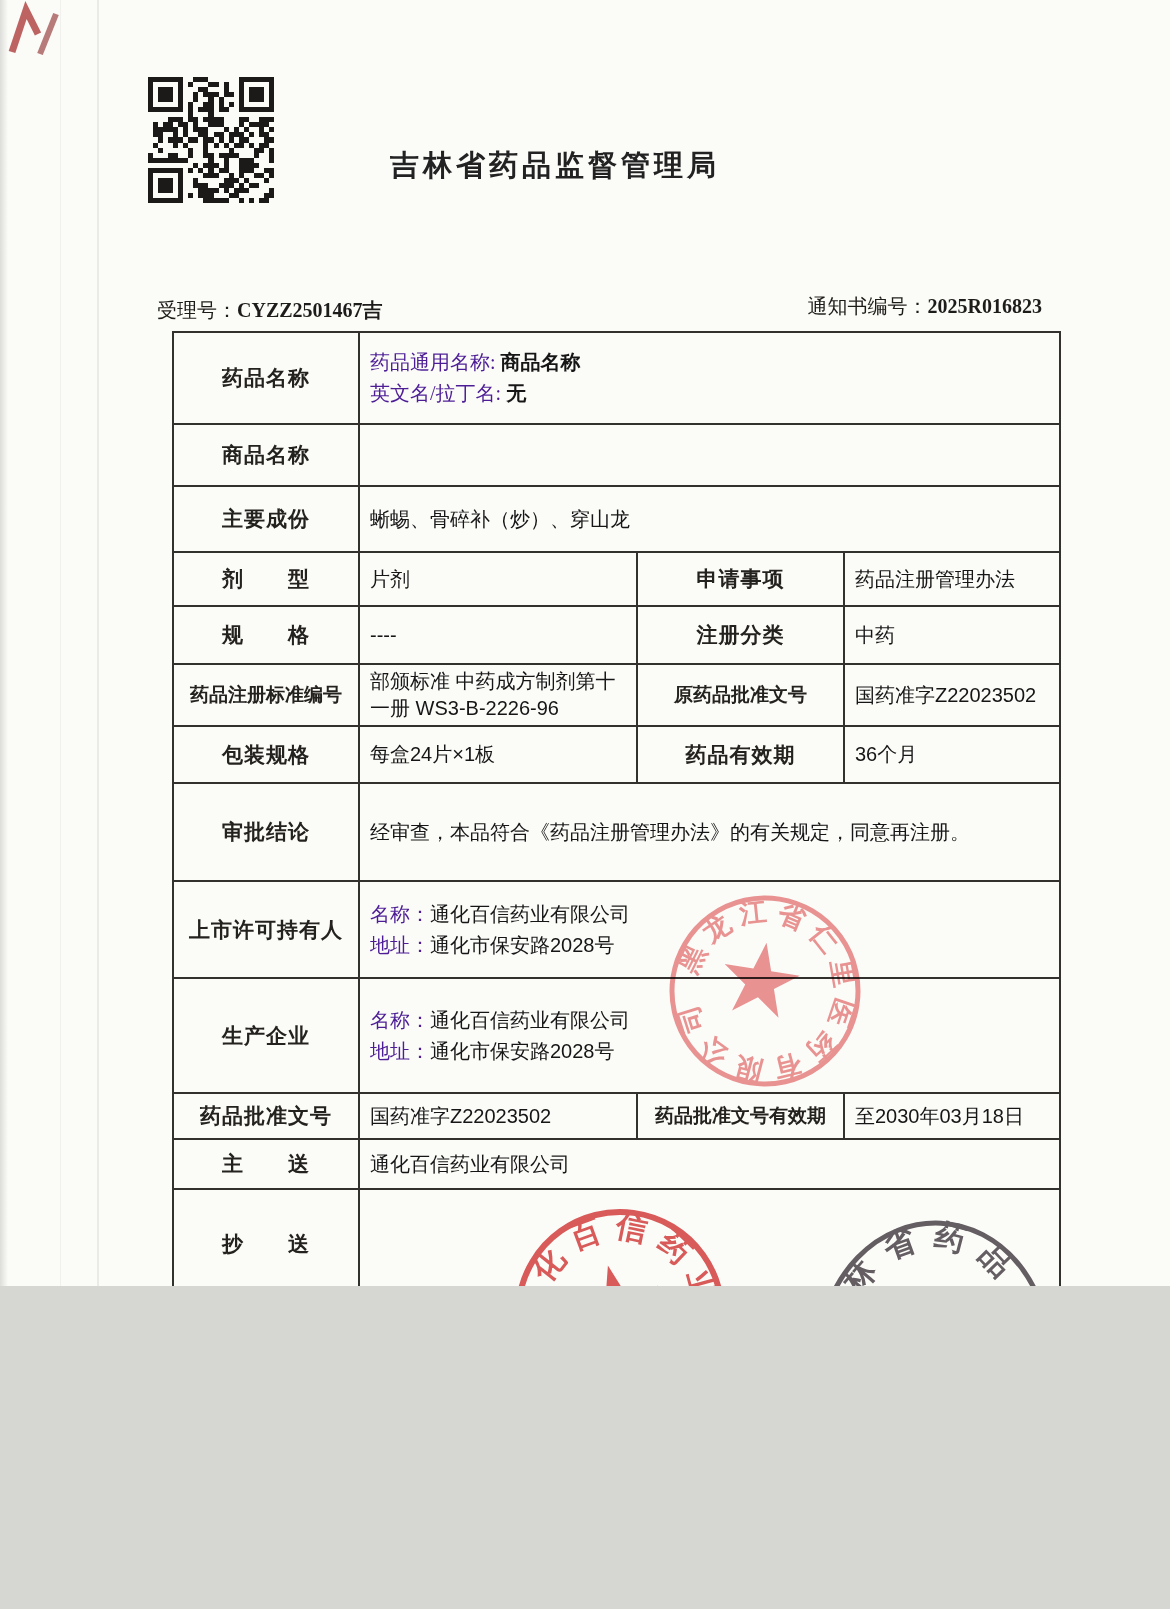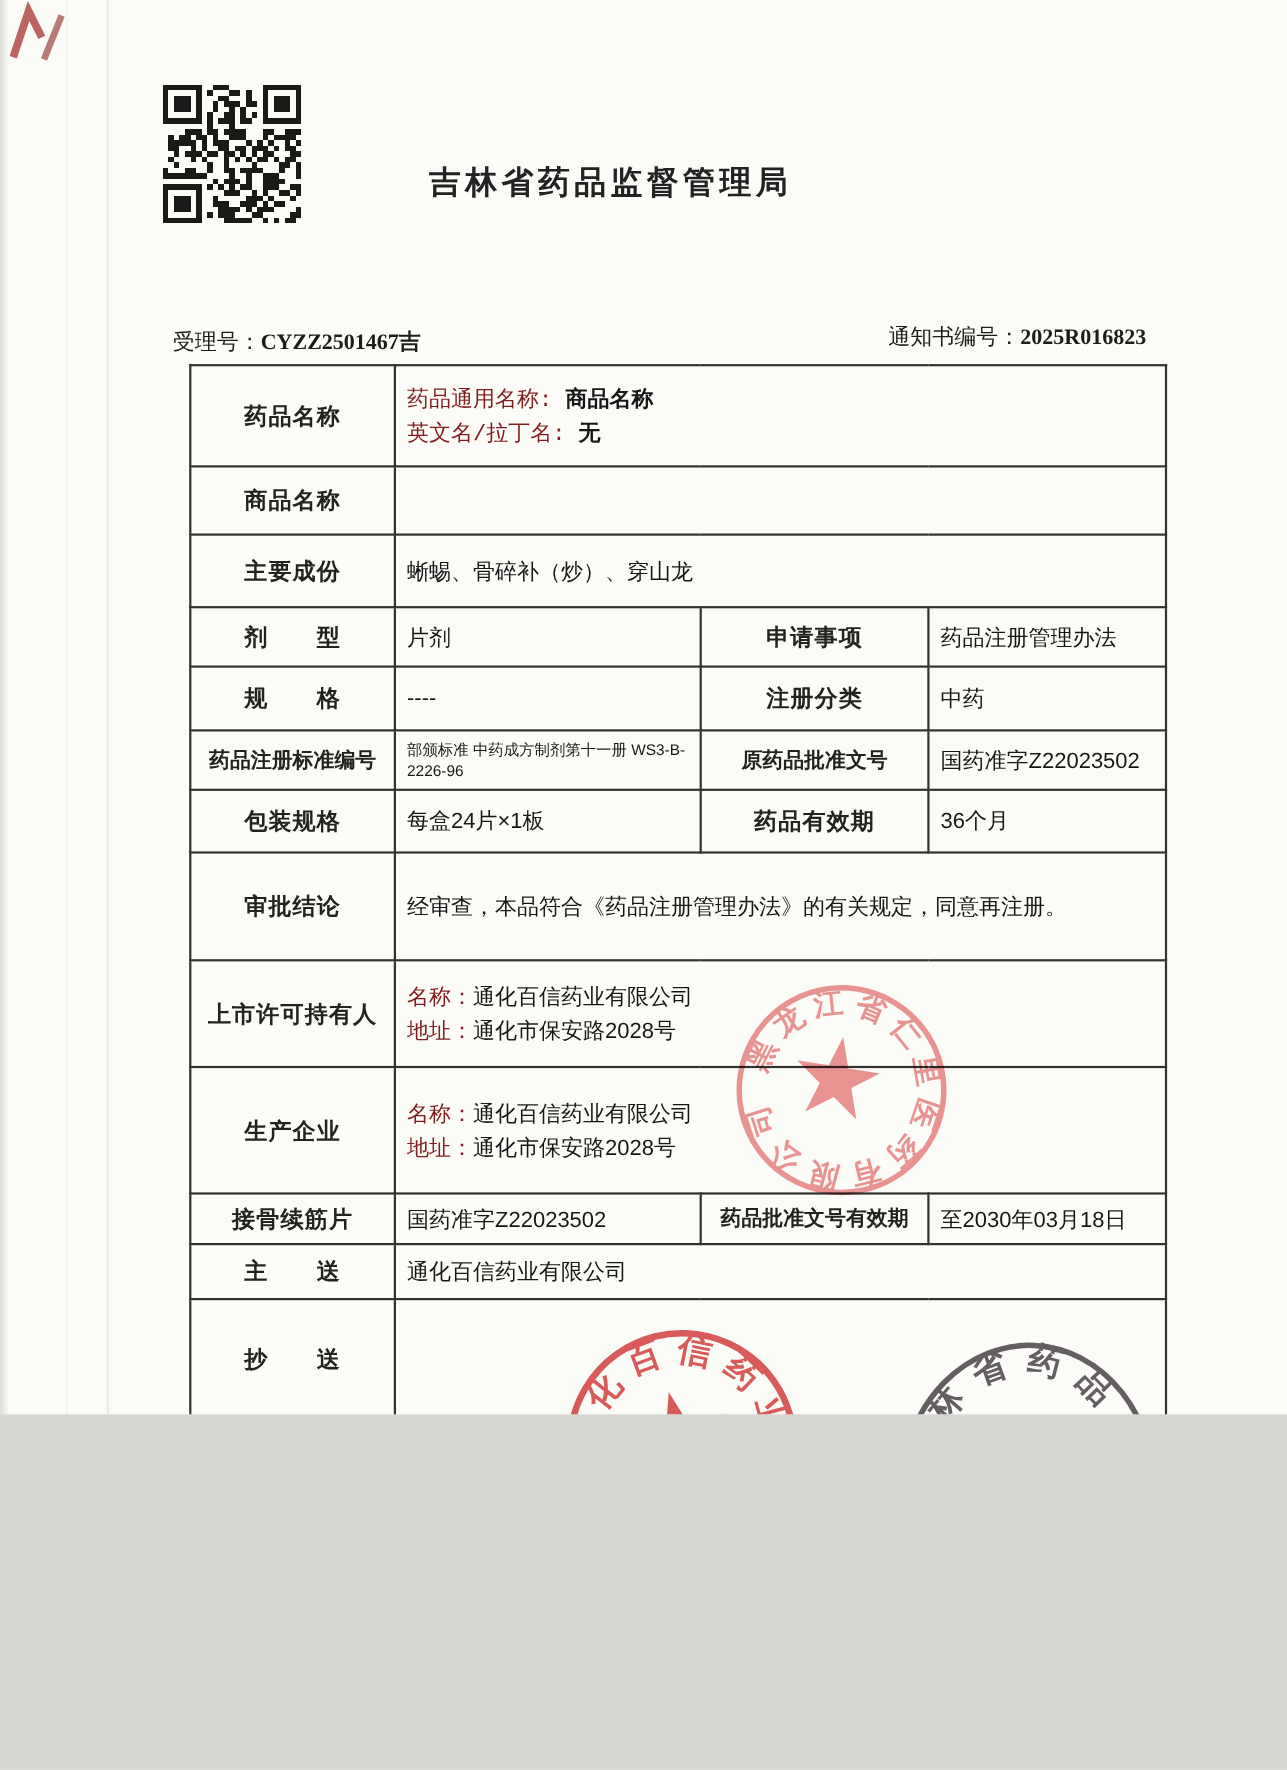--- a/index.html
+++ b/index.html
@@ -41,23 +41,23 @@
   }
   td.lbl{
     text-align:center;font-weight:700;font-size:21px;color:#24221f;
     padding:3px 4px;letter-spacing:1px;
   }
   td.lbl.sm{font-size:19px;letter-spacing:0;}
   td.val{
     font-family:"Liberation Sans","DejaVu Sans",sans-serif;
     font-size:20px;color:#161616;
   }
-  td.val .sub{font-family:Liberation Mono, monospace;font-size:20px;color:#7f1d1d;}
+  td.val .sub{font-family:Liberation Serif, serif;font-size:20px;color:#4c1d95;}
   td.val .strong{font-weight:700;}
-  td.val.sm{font-size:14px;line-height:1.35;}
+  td.val.sm{font-size:20px;line-height:1.35;}
   .twoline div{margin:4px 0;}
 
   .stamp{position:absolute;mix-blend-mode:multiply;}
   .stamp text{font-family:"Liberation Sans","DejaVu Sans",sans-serif;font-weight:700;}
   .st-holder{left:652px;top:878px;width:226px;height:226px;transform:rotate(9deg);opacity:.82;}
   .st-company{left:498px;top:1192px;width:244px;height:244px;transform:rotate(-14deg);opacity:.9;}
   .st-agency{left:804px;top:1210px;width:260px;height:290px;transform:rotate(3deg);opacity:.85;}
 
   .footer-issuer{
     position:absolute;left:797px;top:1378px;font-size:21px;letter-spacing:1px;
@@ -467,21 +467,21 @@
       </td>
     </tr>
     <tr style="height:115px">
       <td class="lbl">生产企业</td>
       <td class="val twoline" colspan="3">
         <div><span class="sub">名称：</span><span>通化百信药业有限公司</span></div>
         <div><span class="sub">地址：</span><span>通化市保安路2028号</span></div>
       </td>
     </tr>
     <tr style="height:46px">
-      <td class="lbl">接骨续筋片</td>
+      <td class="lbl">药品批准文号</td>
       <td class="val">国药准字Z22023502</td>
       <td class="lbl sm">药品批准文号有效期</td>
       <td class="val">至2030年03月18日</td>
     </tr>
     <tr style="height:50px">
       <td class="lbl">主　　送</td>
       <td class="val" colspan="3">通化百信药业有限公司</td>
     </tr>
     <tr style="height:110px">
       <td class="lbl">抄　　送</td>

